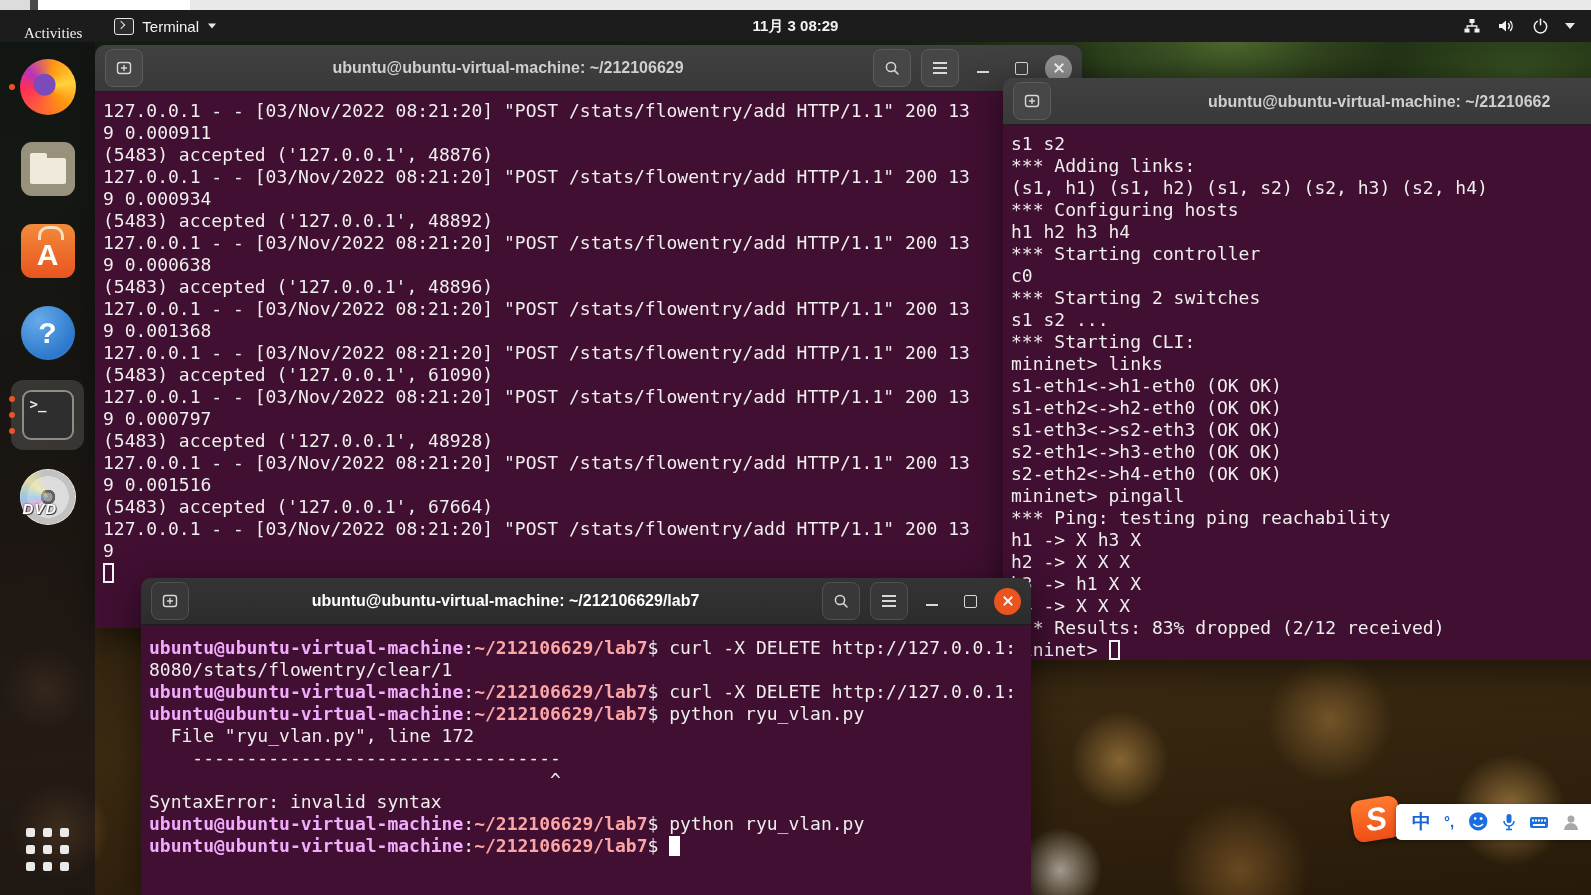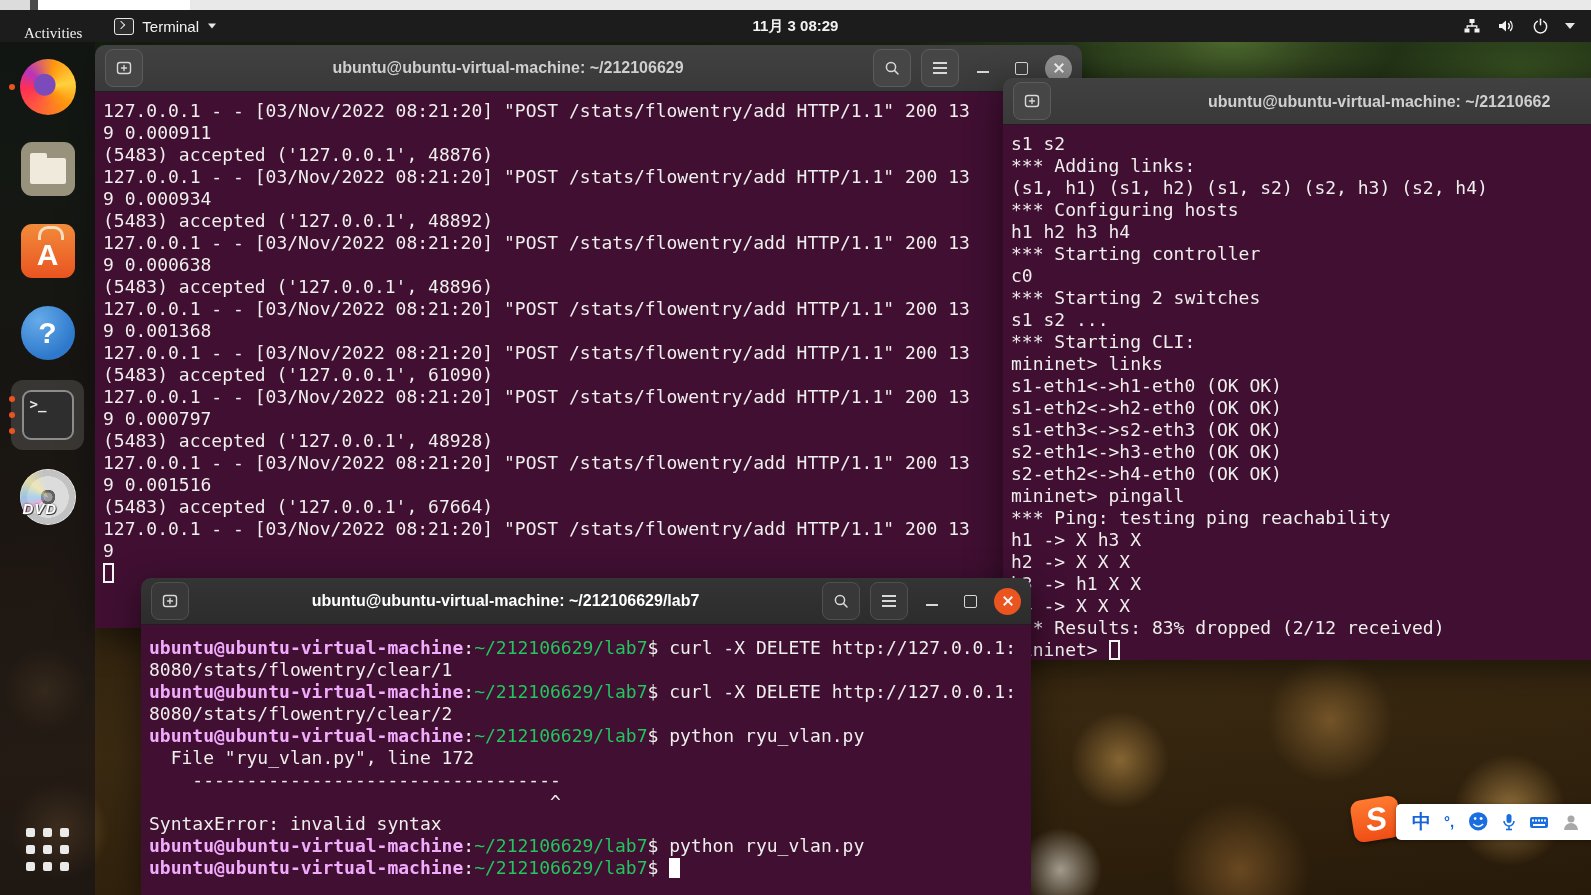--- a/index.html
+++ b/index.html
@@ -94,21 +94,21 @@
              background:#8f8f8f;position:relative;flex:0 0 auto;}
   .term.focused .close-btn{background:#e9541f;}
   .close-x{position:relative;width:12px;height:12px;}
   .close-x::before,.close-x::after{content:"";position:absolute;left:5px;top:0;width:2px;height:12px;background:#f4f4f4;}
   .close-x::before{transform:rotate(45deg);} .close-x::after{transform:rotate(-45deg);}
   .tbody{position:absolute;left:0;right:0;top:47px;bottom:0;background:#400f32;overflow:hidden;
          padding:8px 12px 0 8px;}
   .tline{height:22px;white-space:pre;font-family:"DejaVu Sans Mono",monospace;font-size:18px;line-height:22px;color:#eeeeec;}
   .sg-d{color:#eeeeec;}
   .sg-g{color:#f0abfc;font-weight:bold;}
-  .sg-b{color:#22c55e;font-weight:normal;}
+  .sg-b{color:#fca5a5;font-weight:bold;}
   .sg-C{display:inline-block;width:11px;height:20px;background:#ffffff;vertical-align:-4px;}
   .sg-H{display:inline-block;width:11px;height:20px;border:2px solid #f4f4f4;box-sizing:border-box;vertical-align:-4px;}
 
   #term-ryu{left:95px;top:45px;width:987px;height:583px;}
   #term-mininet{left:1003px;top:78px;width:780px;height:582px;}
   #term-mininet .ttitle{position:absolute;left:205px;top:0;line-height:47px;flex:none;text-align:left;}
   #term-lab7{left:105px;top:578px;width:890px;height:317px;border-radius:10px 10px 0 0;margin-left:36px;}
   #term-lab7 .tbody{padding-top:12px;}
 
   
@@ -260,21 +260,20 @@
           <span class="max-glyph"></span>
         </div>
       <div class="close-btn">
           <span class="close-x"></span>
         </div>
     </div>
     <div class="tbody">
         <div class="tline"><span class="sg-g">ubuntu@ubuntu-virtual-machine</span><span class="sg-d">:</span><span class="sg-b">~/212106629/lab7</span><span class="sg-d">$ curl -X DELETE http://127.0.0.1:</span></div>
         <div class="tline"><span class="sg-d">8080/stats/flowentry/clear/1</span></div>
         <div class="tline"><span class="sg-g">ubuntu@ubuntu-virtual-machine</span><span class="sg-d">:</span><span class="sg-b">~/212106629/lab7</span><span class="sg-d">$ curl -X DELETE http://127.0.0.1:</span></div>
-        <div class="tline"><span class="sg-d">8080/stats/flowentry/clear/2</span></div>
         <div class="tline"><span class="sg-g">ubuntu@ubuntu-virtual-machine</span><span class="sg-d">:</span><span class="sg-b">~/212106629/lab7</span><span class="sg-d">$ python ryu_vlan.py</span></div>
         <div class="tline"><span class="sg-d">  File "ryu_vlan.py", line 172</span></div>
         <div class="tline"><span class="sg-d">    ----------------------------------</span></div>
         <div class="tline"><span class="sg-d">                                     ^</span></div>
         <div class="tline"><span class="sg-d">SyntaxError: invalid syntax</span></div>
         <div class="tline"><span class="sg-g">ubuntu@ubuntu-virtual-machine</span><span class="sg-d">:</span><span class="sg-b">~/212106629/lab7</span><span class="sg-d">$ python ryu_vlan.py</span></div>
         <div class="tline"><span class="sg-g">ubuntu@ubuntu-virtual-machine</span><span class="sg-d">:</span><span class="sg-b">~/212106629/lab7</span><span class="sg-d">$ </span><span class="sg-C"></span></div>
       </div>
   </div>
 

